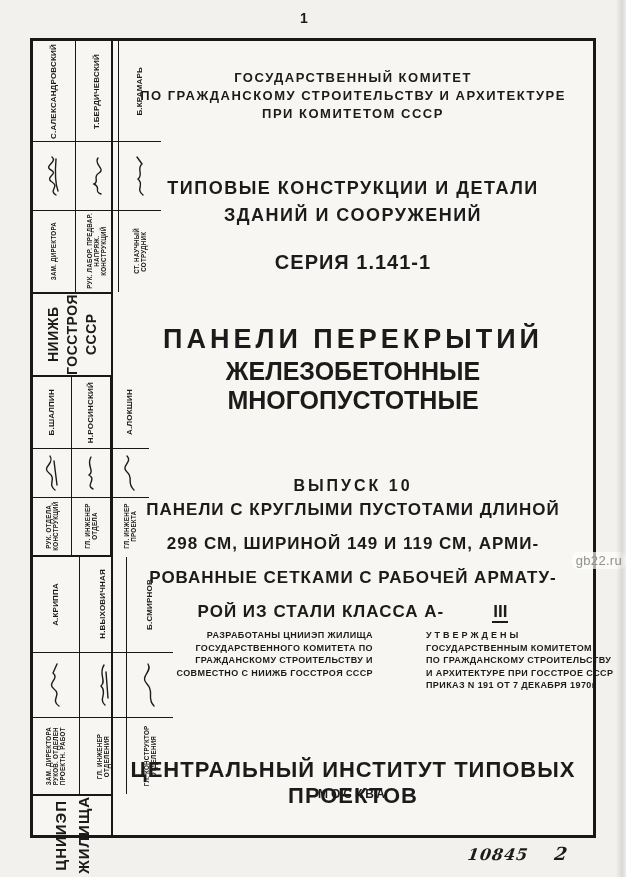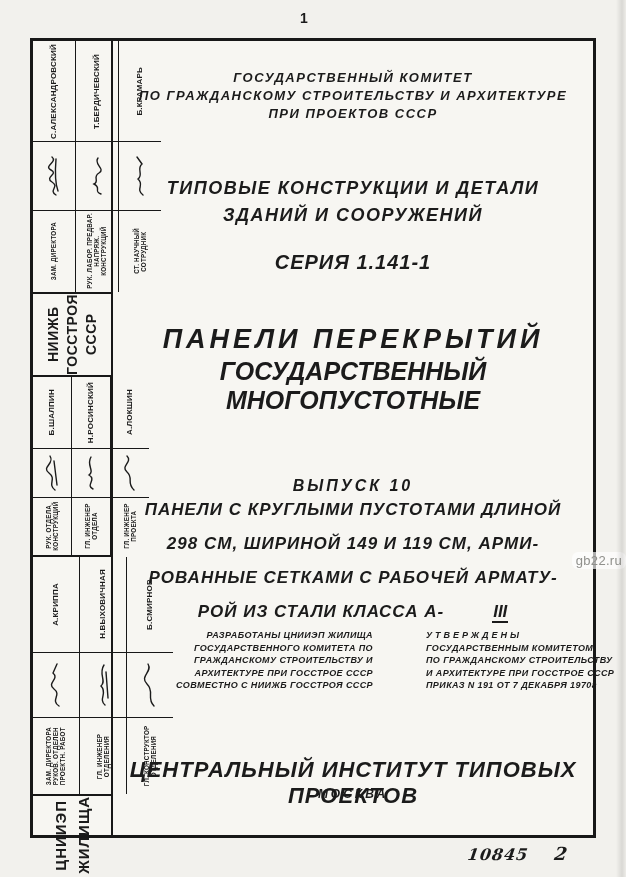--- a/index.html
+++ b/index.html
@@ -38,21 +38,21 @@
     white-space:normal;text-align:center;line-height:1.12;
   }
   .name-t{font-size:8px;font-weight:bold;letter-spacing:.2px;}
   .role-t{font-size:6.3px;font-weight:bold;letter-spacing:.2px;max-height:100%;}
   .org-t{font-weight:bold;letter-spacing:.5px;}
   .org1-t{font-size:14px;line-height:1.35;}
   .org2-t{font-size:15px;line-height:1.5;letter-spacing:1px;}
   .sig-svg{transform:rotate(-90deg);overflow:visible;}
   .sig-svg path{stroke:#1b1b1b;stroke-width:1.4;fill:none;stroke-linecap:round;}
   
-  .content{position:absolute;left:80px;top:0;right:0;bottom:0;font-style:italic;}
+  .content{position:absolute;left:80px;top:0;right:0;bottom:0;}
   .tblock{position:absolute;left:0;right:0;text-align:center;font-weight:bold;}
   .committee{top:28px;font-size:13px;line-height:18px;letter-spacing:1.5px;}
   .series-lines{top:134px;font-size:18px;line-height:27px;letter-spacing:1.5px;}
   .series-num{top:210px;font-size:20px;letter-spacing:1px;}
   .main-title-1{top:283px;font-size:27px;letter-spacing:4px;}
   .main-title-2{top:316px;font-size:25px;letter-spacing:0px;}
   .issue{top:396px;font-size:16px;letter-spacing:3px;margin-top:40px;}
   .descr{top:452px;font-size:17px;line-height:34px;letter-spacing:1px;}
   .numeral{border-bottom:2.5px solid #1b1b1b;padding:0 1px;letter-spacing:0;margin-left:48px;}
   .cols{position:absolute;top:588px;left:0;right:0;font-weight:bold;font-size:9px;line-height:12.5px;letter-spacing:.4px;}
@@ -224,50 +224,49 @@
           <span>ЖИЛИЩА</span>
         </div>
       </div>
     </div>
 
     <div class="content">
 
       <div class="tblock committee">
         <div>ГОСУДАРСТВЕННЫЙ КОМИТЕТ</div>
         <div>ПО ГРАЖДАНСКОМУ СТРОИТЕЛЬСТВУ И АРХИТЕКТУРЕ</div>
-        <div>ПРИ ПРОЕКТОВ СССР</div>
+        <div>ПРИ КОМИТЕТОМ СССР</div>
       </div>
 
       <div class="tblock series-lines">
         <div>ТИПОВЫЕ КОНСТРУКЦИИ И ДЕТАЛИ</div>
         <div>ЗДАНИЙ И СООРУЖЕНИЙ</div>
       </div>
 
       <div class="tblock series-num">СЕРИЯ 1.141-1</div>
 
       <div class="tblock main-title-1">ПАНЕЛИ ПЕРЕКРЫТИЙ</div>
-      <div class="tblock main-title-2">ГОСУДАРСТВЕННЫЙ МНОГОПУСТОТНЫЕ</div>
+      <div class="tblock main-title-2">ЖЕЛЕЗОБЕТОННЫЕ МНОГОПУСТОТНЫЕ</div>
 
       <div class="tblock issue">ВЫПУСК 10</div>
 
       <div class="tblock descr">
         <div>ПАНЕЛИ С КРУГЛЫМИ ПУСТОТАМИ ДЛИНОЙ</div>
         <div>298 СМ, ШИРИНОЙ 149 И 119 СМ, АРМИ-</div>
         <div>РОВАННЫЕ СЕТКАМИ С РАБОЧЕЙ АРМАТУ-</div>
         <div>
           <span>РОЙ ИЗ СТАЛИ КЛАССА А-</span><span class="numeral">III</span>
         </div>
       </div>
 
       <div class="cols">
         <div class="col-dev">
           <div>РАЗРАБОТАНЫ ЦНИИЭП ЖИЛИЩА</div>
           <div>ГОСУДАРСТВЕННОГО КОМИТЕТА ПО</div>
           <div>ГРАЖДАНСКОМУ СТРОИТЕЛЬСТВУ И</div>
-          <div>АРХИТЕКТУРЕ ПРИ ГОССТРОЕ СССР</div>
           <div>СОВМЕСТНО С НИИЖБ ГОССТРОЯ СССР</div>
         </div>
         <div class="col-app">
           <div class="app-line1">УТВЕРЖДЕНЫ</div>
           <div>ГОСУДАРСТВЕННЫМ КОМИТЕТОМ</div>
           <div>ПО ГРАЖДАНСКОМУ СТРОИТЕЛЬСТВУ</div>
           <div>И АРХИТЕКТУРЕ ПРИ ГОССТРОЕ СССР</div>
           <div>ПРИКАЗ N 191 ОТ 7 ДЕКАБРЯ 1970г</div>
         </div>
       </div>

